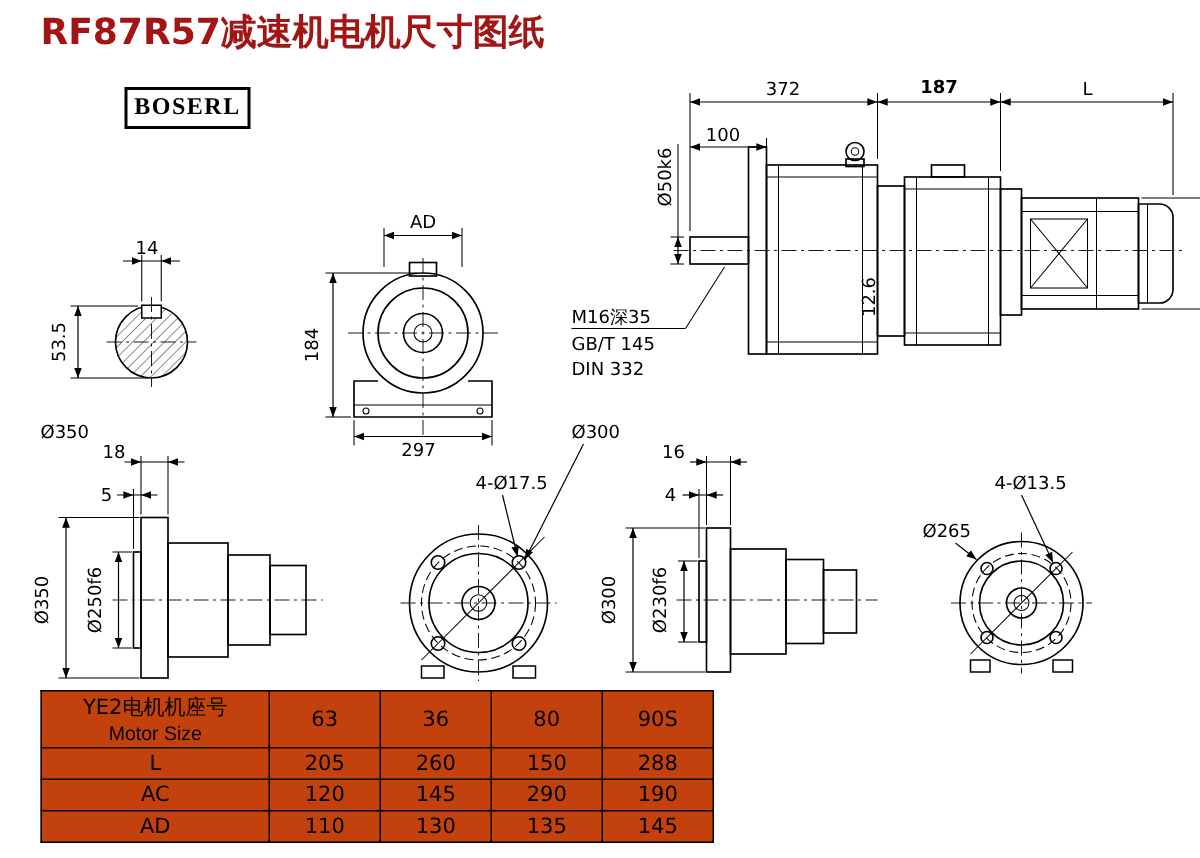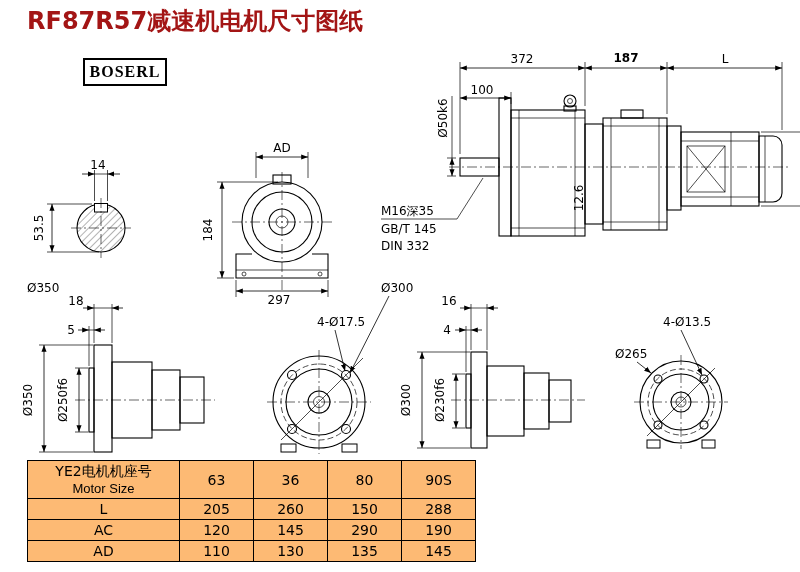--- a/index.html
+++ b/index.html
@@ -9,21 +9,21 @@
   .title { position:absolute; left:8px; top:5px; font-size:24px; font-weight:bold; color:#a31515; }
   .logo  { position:absolute; left:64px; top:58px; width:84px; height:28px; border:2px solid #000;
            color:#000000; font-size:16px; font-weight:bold; text-align:center; line-height:24px;
            font-family:"Liberation Serif","DejaVu Serif",serif; letter-spacing:1px; }
   svg.drawing { position:absolute; left:0; top:0; }
   svg text { font-family:"DejaVu Sans","Liberation Sans",sans-serif; font-size:12px; fill:#000; }
   .ol { fill:none; stroke:#000; stroke-width:1.1; }
   .tl { fill:none; stroke:#000; stroke-width:0.7; }
   .dl { fill:none; stroke:#000; stroke-width:0.8; }
   .cl { fill:none; stroke:#000; stroke-width:0.6; stroke-dasharray:10 3 2 3; }
-  .dims { position:absolute; left:8px; top:460px; border-collapse:collapse; background:#fdba74; }
+  .dims { position:absolute; left:8px; top:460px; border-collapse:collapse; background:#c2410c; }
   .dims td { border:1px solid #000; text-align:center; vertical-align:middle; font-size:14px; }
   .dims .c0 { width:152px; }
   .dims .cv { width:74px; }
   .dims tr.hdr td { height:38px; }
   .dims tr.r td { height:21px; }
   .en { font-family:Liberation Sans, sans-serif; font-size:13px; }
 </style>
 </head>
 <body>
 

